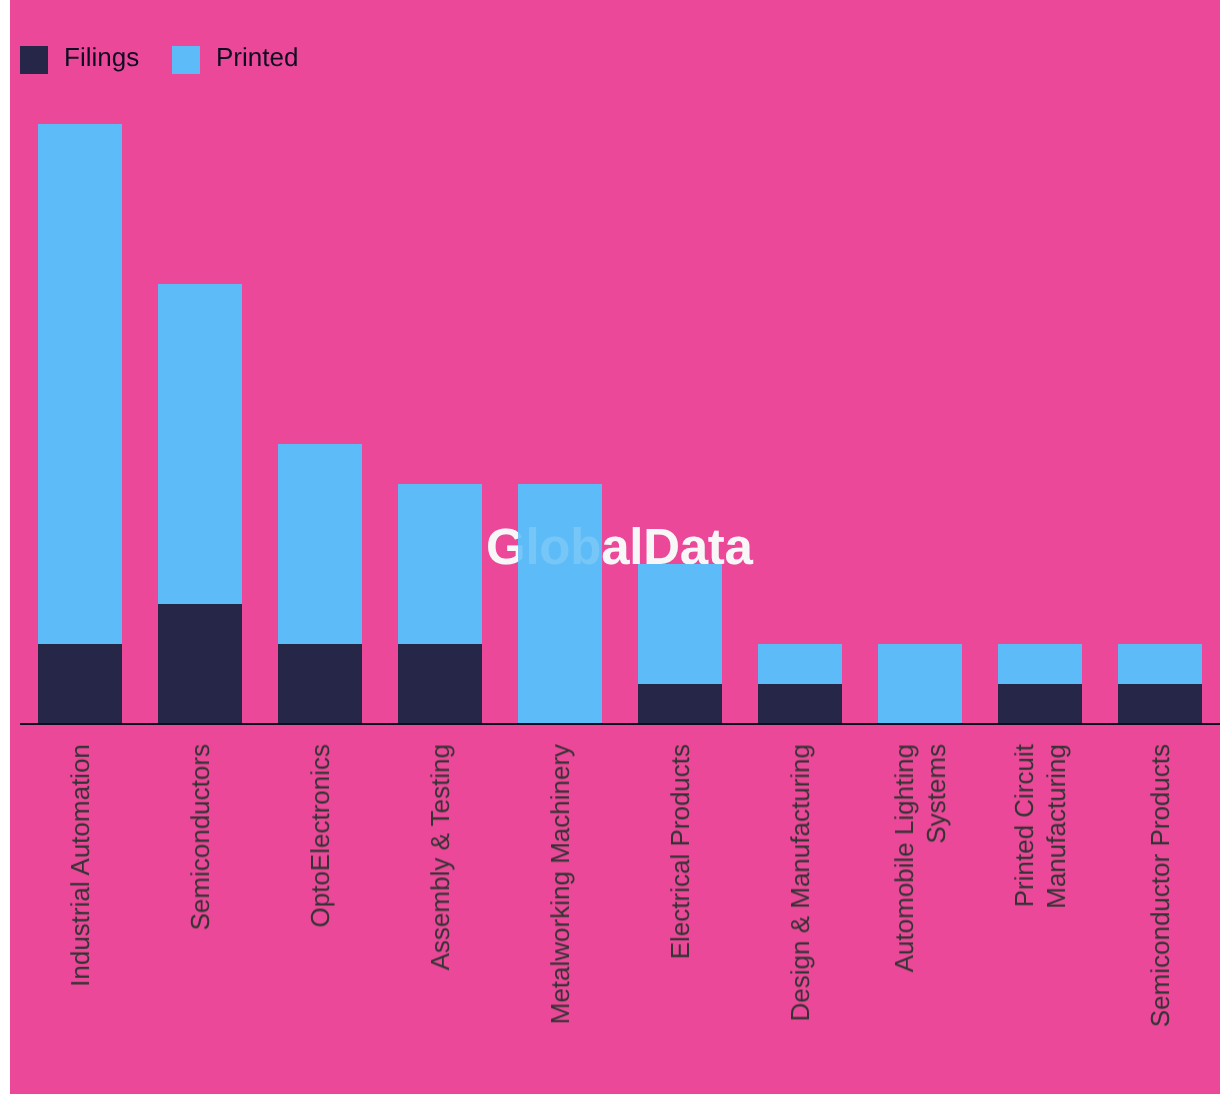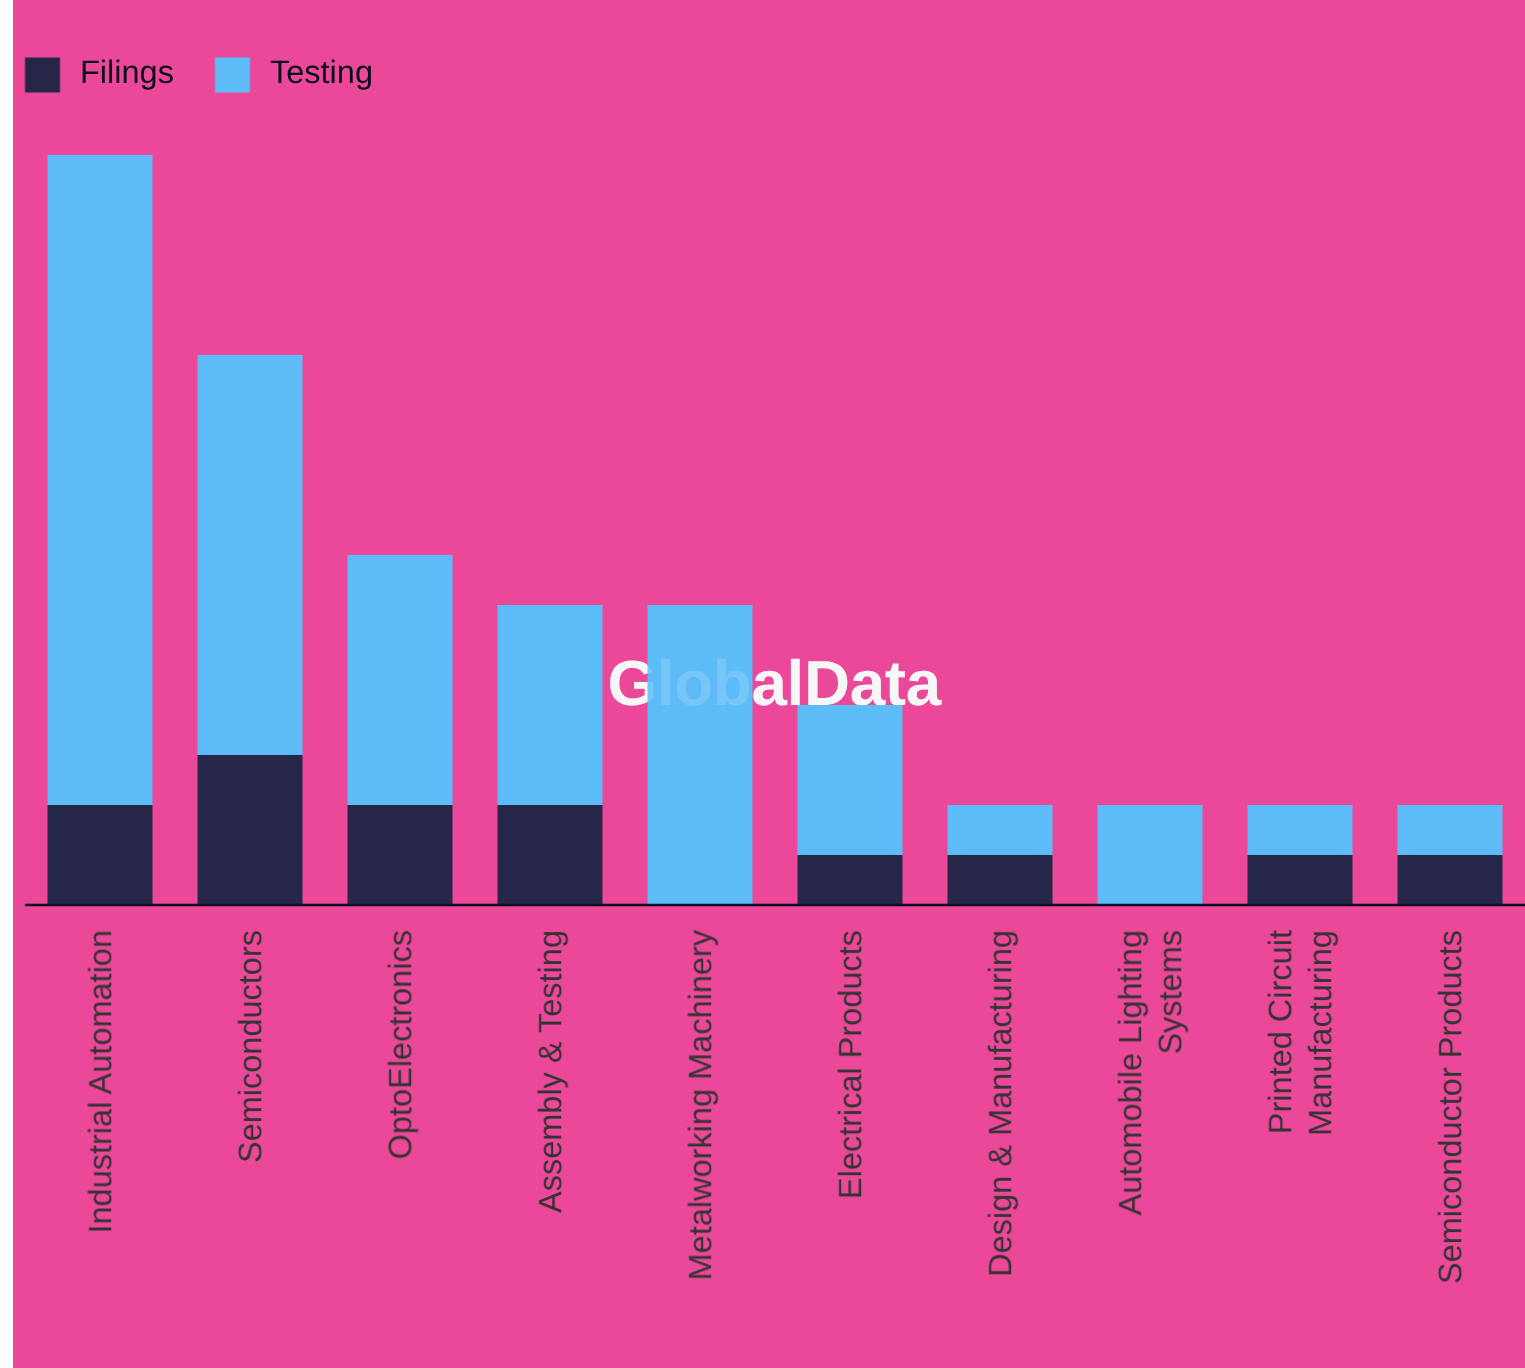--- a/index.html
+++ b/index.html
@@ -44,21 +44,21 @@
 
 <div id="stage">
 
   <div id="legend">
     <div class="legend-item" style="left:10px;">
       <span class="legend-swatch" style="background: rgb(38, 38, 72);"></span>
       <span class="legend-label">Filings</span>
     </div>
     <div class="legend-item" style="left:162px;">
       <span class="legend-swatch" style="background: rgb(93, 188, 247);"></span>
-      <span class="legend-label">Testing</span>
+      <span class="legend-label">Printed</span>
     </div>
   </div>
 
   <div id="plot">
     <div id="watermark-under" class="watermark">GlobalData</div>
     <div id="bars">
         <div class="bar-seg" style="left: 28px; top: 644.2px; width: 84px; height: 80px; background: rgb(38, 38, 72);"></div>
         <div class="bar-seg" style="left: 28px; top: 124.2px; width: 84px; height: 520px; background: rgb(93, 188, 247);"></div>
         <div class="bar-seg" style="left: 148px; top: 604.2px; width: 84px; height: 120px; background: rgb(38, 38, 72);"></div>
         <div class="bar-seg" style="left: 148px; top: 284.2px; width: 84px; height: 320px; background: rgb(93, 188, 247);"></div>

